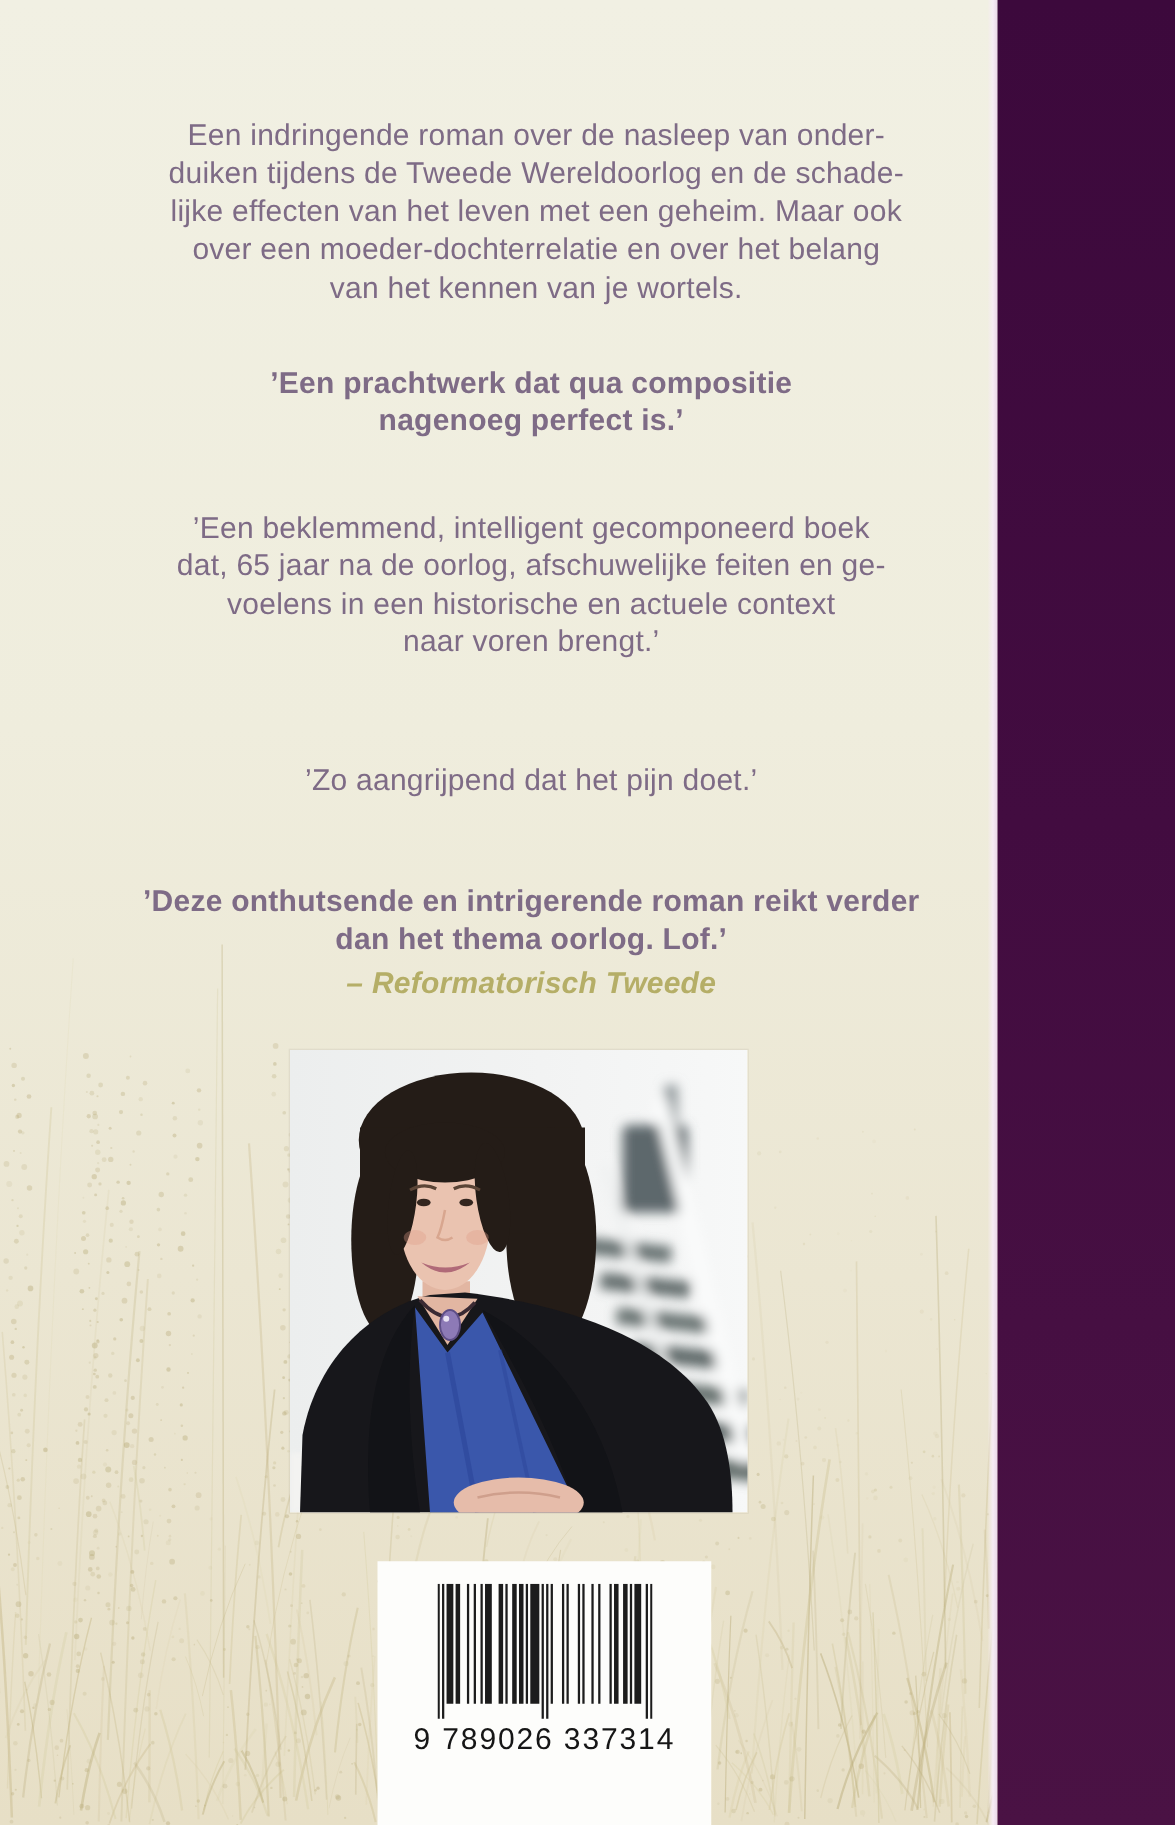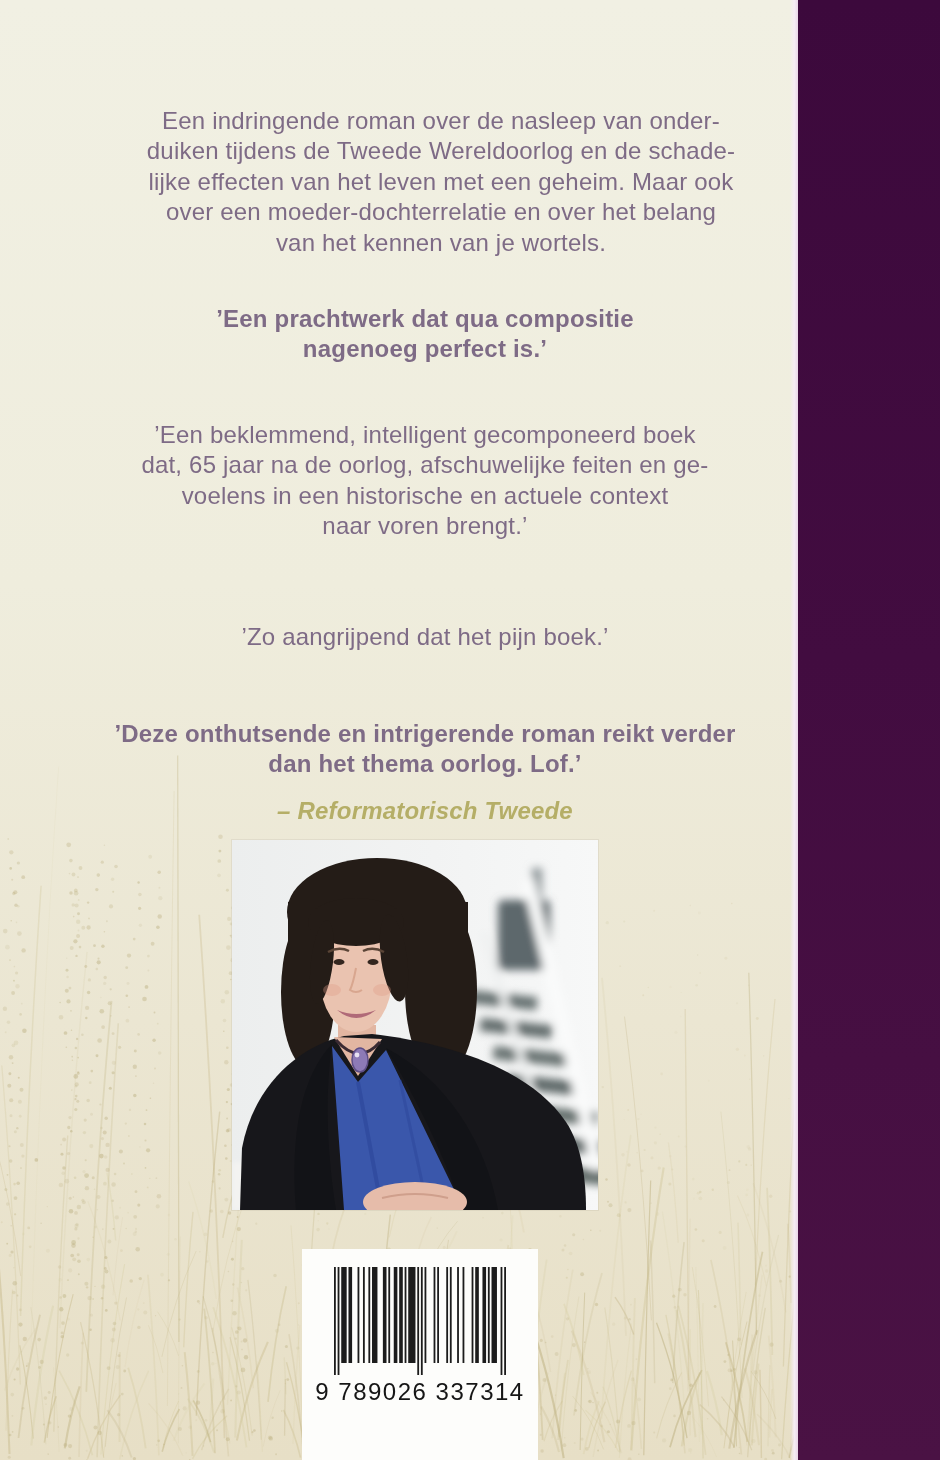--- a/index.html
+++ b/index.html
@@ -6,34 +6,34 @@
   .cover{
     position:relative;width:940px;height:1460px;overflow:hidden;
     font-family:"Liberation Sans",sans-serif;
     background:linear-gradient(180deg,#f1f0e3 0%,#efeddd 40%,#ebe6d2 70%,#e7dfc6 100%);
   }
   .grass-svg{position:absolute;left:0;top:0;pointer-events:none;}
   .textblock{
     position:absolute;left:55px;width:740px;text-align:center;
     color:#7e6b86;font-size:24px;line-height:30.4px;letter-spacing:0.2px;
   }
-  .multiline{white-space:pre-line;margin:16px;}
+  .multiline{white-space:pre-line;margin:4px;}
   .qsource{margin:0;font-style:italic;color:#b5ae67;}
   .blurb-block{top:90px;}
   .quote-1{top:288px;font-weight:bold;}
   .quote-2{top:404px;}
   .quote-3{top:606px;}
   .quote-4{top:703px;font-weight:bold;}
   .photo{
     position:absolute;left:232px;top:840px;width:366px;height:370px;
     box-shadow:0 0 0 1px rgba(90,80,60,0.08);
   }
   .photo svg{display:block;width:100%;height:100%;}
   .barcode-label{
-    position:absolute;left:302px;top:1249px;width:236px;height:211px;
+    position:absolute;left:302px;top:1249px;width:267px;height:211px;
     background:#fdfdfb;display:flex;flex-direction:column;align-items:center;
   }
   .barcode-svg{margin-top:18px;}
   .barcode-digits{
     font-size:24px;letter-spacing:1.5px;color:#161616;margin-top:1px;
     font-family:"Liberation Sans",sans-serif;white-space:pre;
   }
   .spine-edge{
     position:absolute;top:0;left:790px;width:8px;height:100%;
     background:linear-gradient(90deg,rgba(248,238,246,0) 0%,#f6ecf4 55%,#e9d6e7 100%);
@@ -1074,21 +1074,21 @@
   </div>
 
   <div class="textblock quote-2">
     <p class="multiline">’Een beklemmend, intelligent gecomponeerd boek
 dat, 65 jaar na de oorlog, afschuwelijke feiten en ge-
 voelens in een historische en actuele context
 naar voren brengt.’</p>
   </div>
 
   <div class="textblock quote-3">
-    <p class="multiline">’Zo aangrijpend dat het pijn boek.’</p>
+    <p class="multiline">’Zo aangrijpend dat het pijn doet.’</p>
   </div>
 
   <div class="textblock quote-4">
     <p class="multiline">’Deze onthutsende en intrigerende roman reikt verder
 dan het thema oorlog. Lof.’</p>
     <p class="qsource">– Reformatorisch Tweede</p>
   </div>
 
   <div class="photo">
     <svg viewBox="0 0 366 370" preserveAspectRatio="none">

